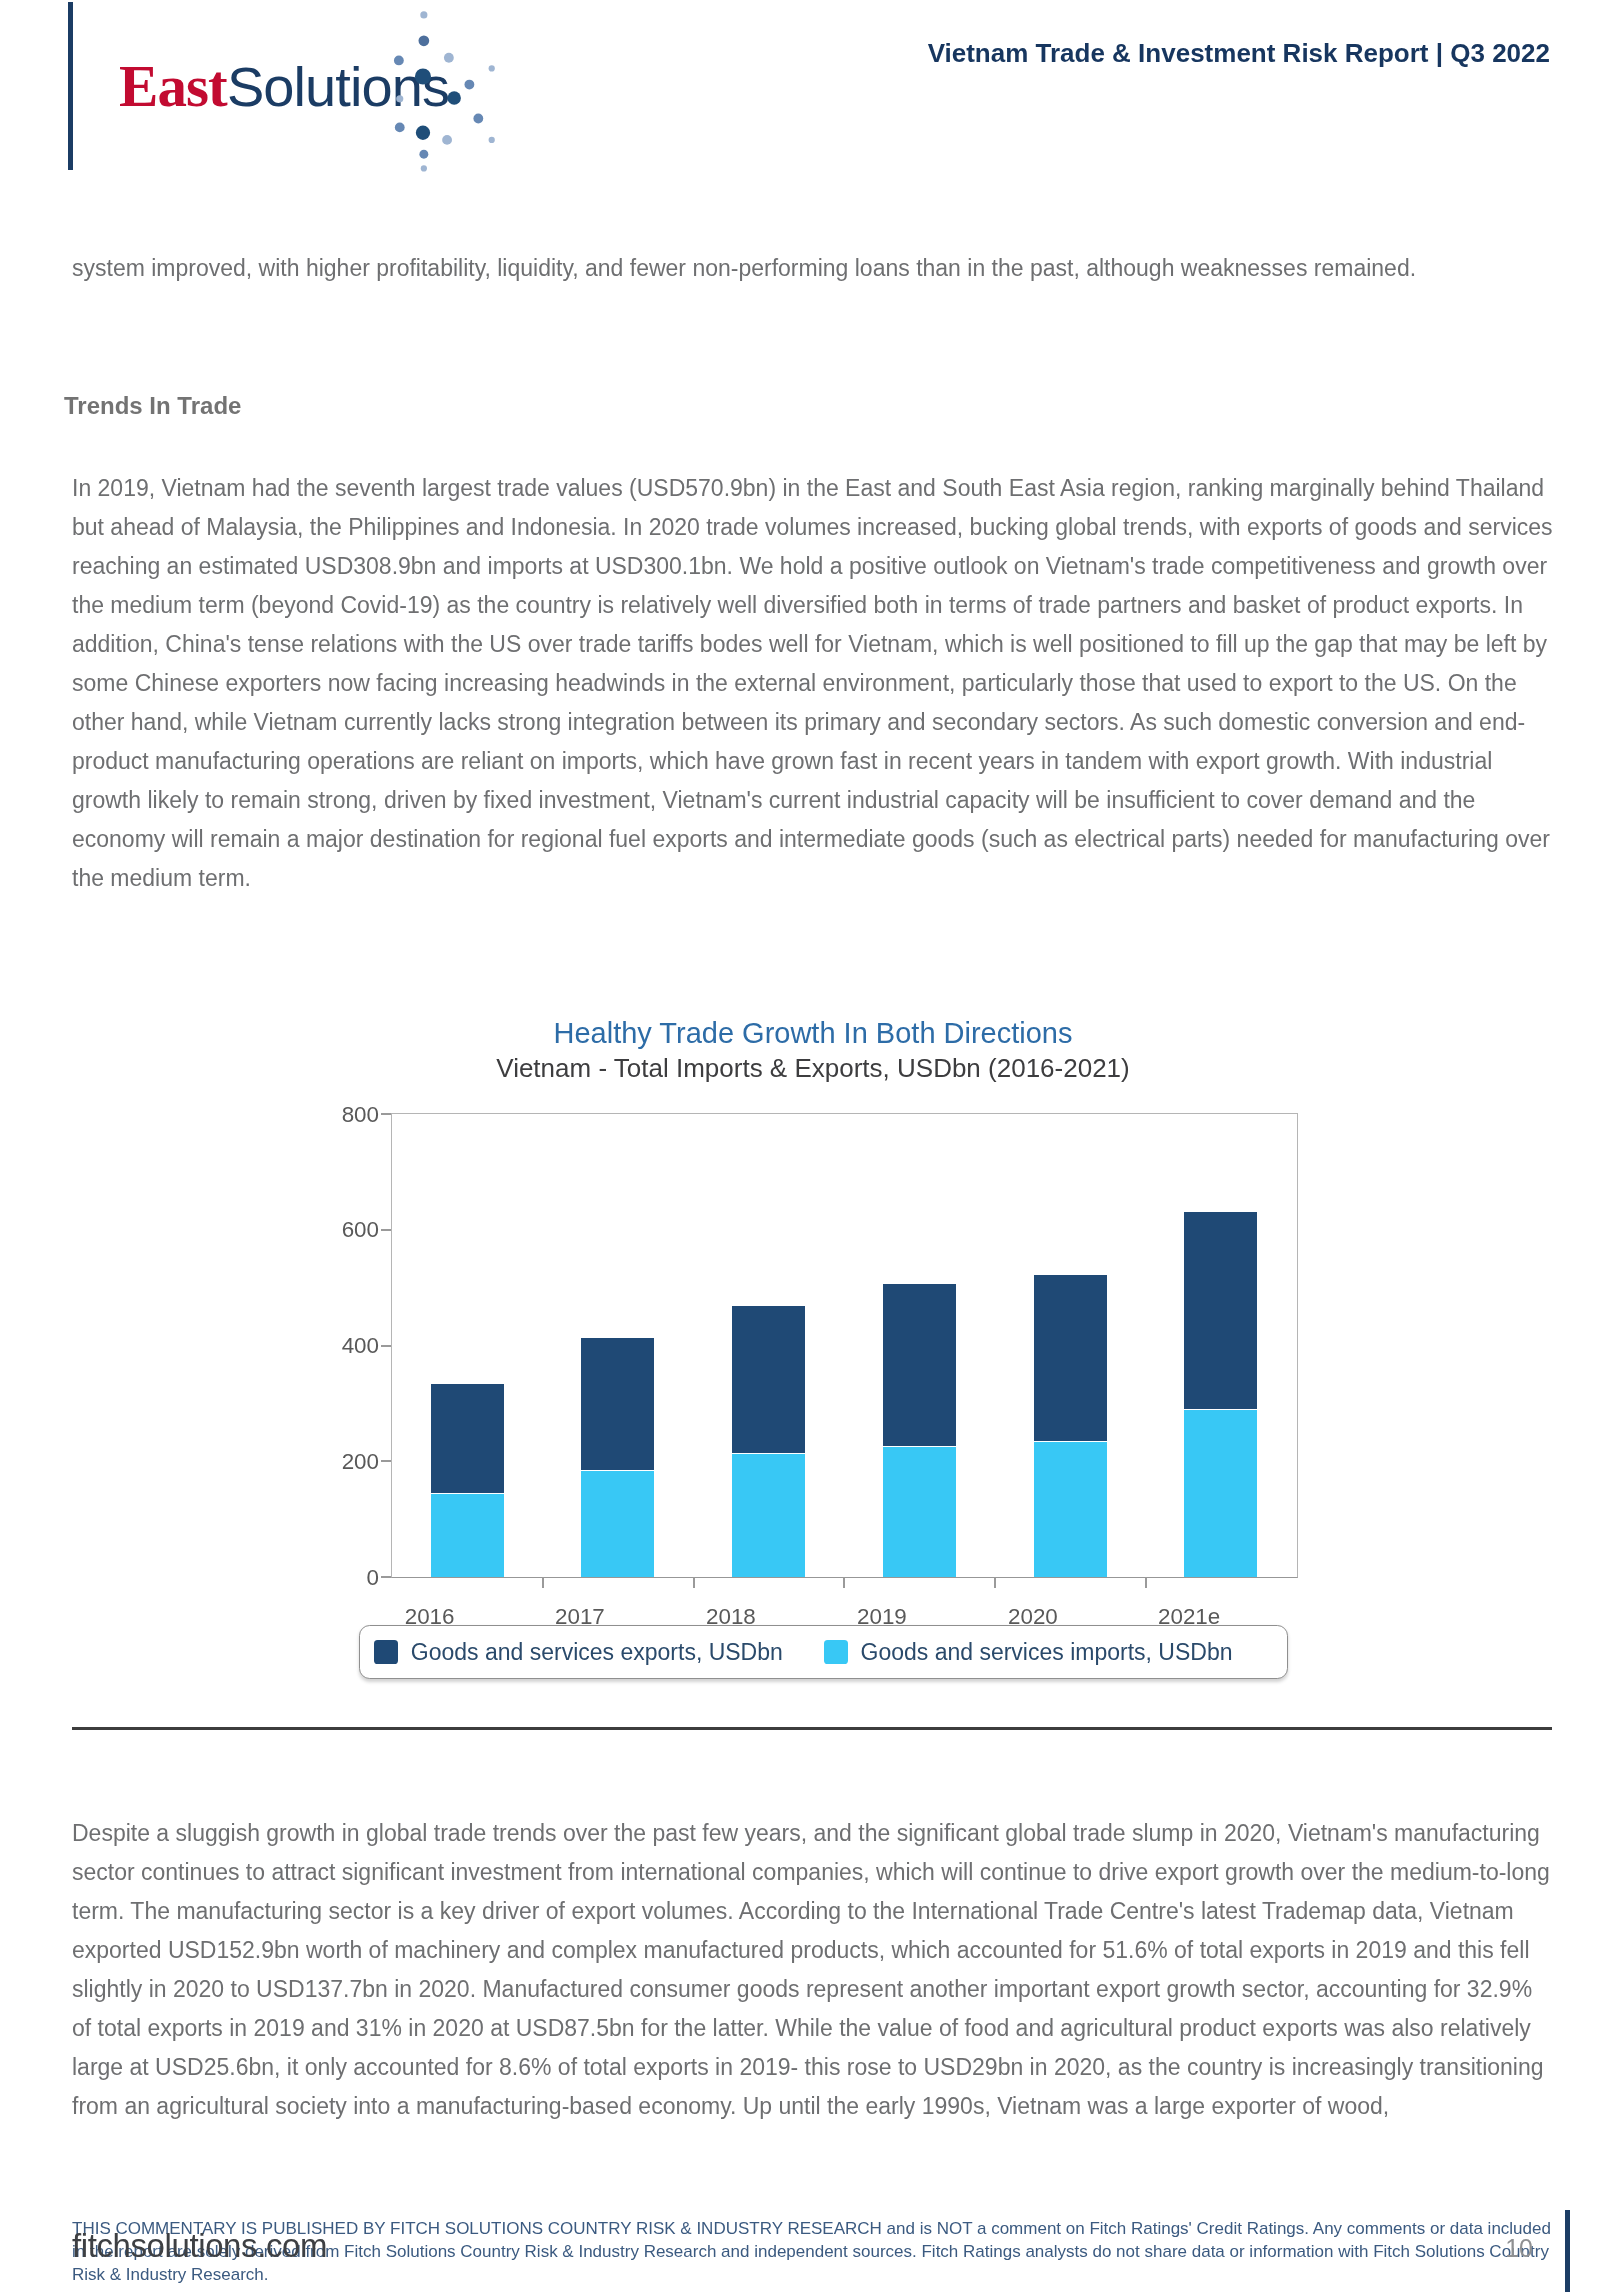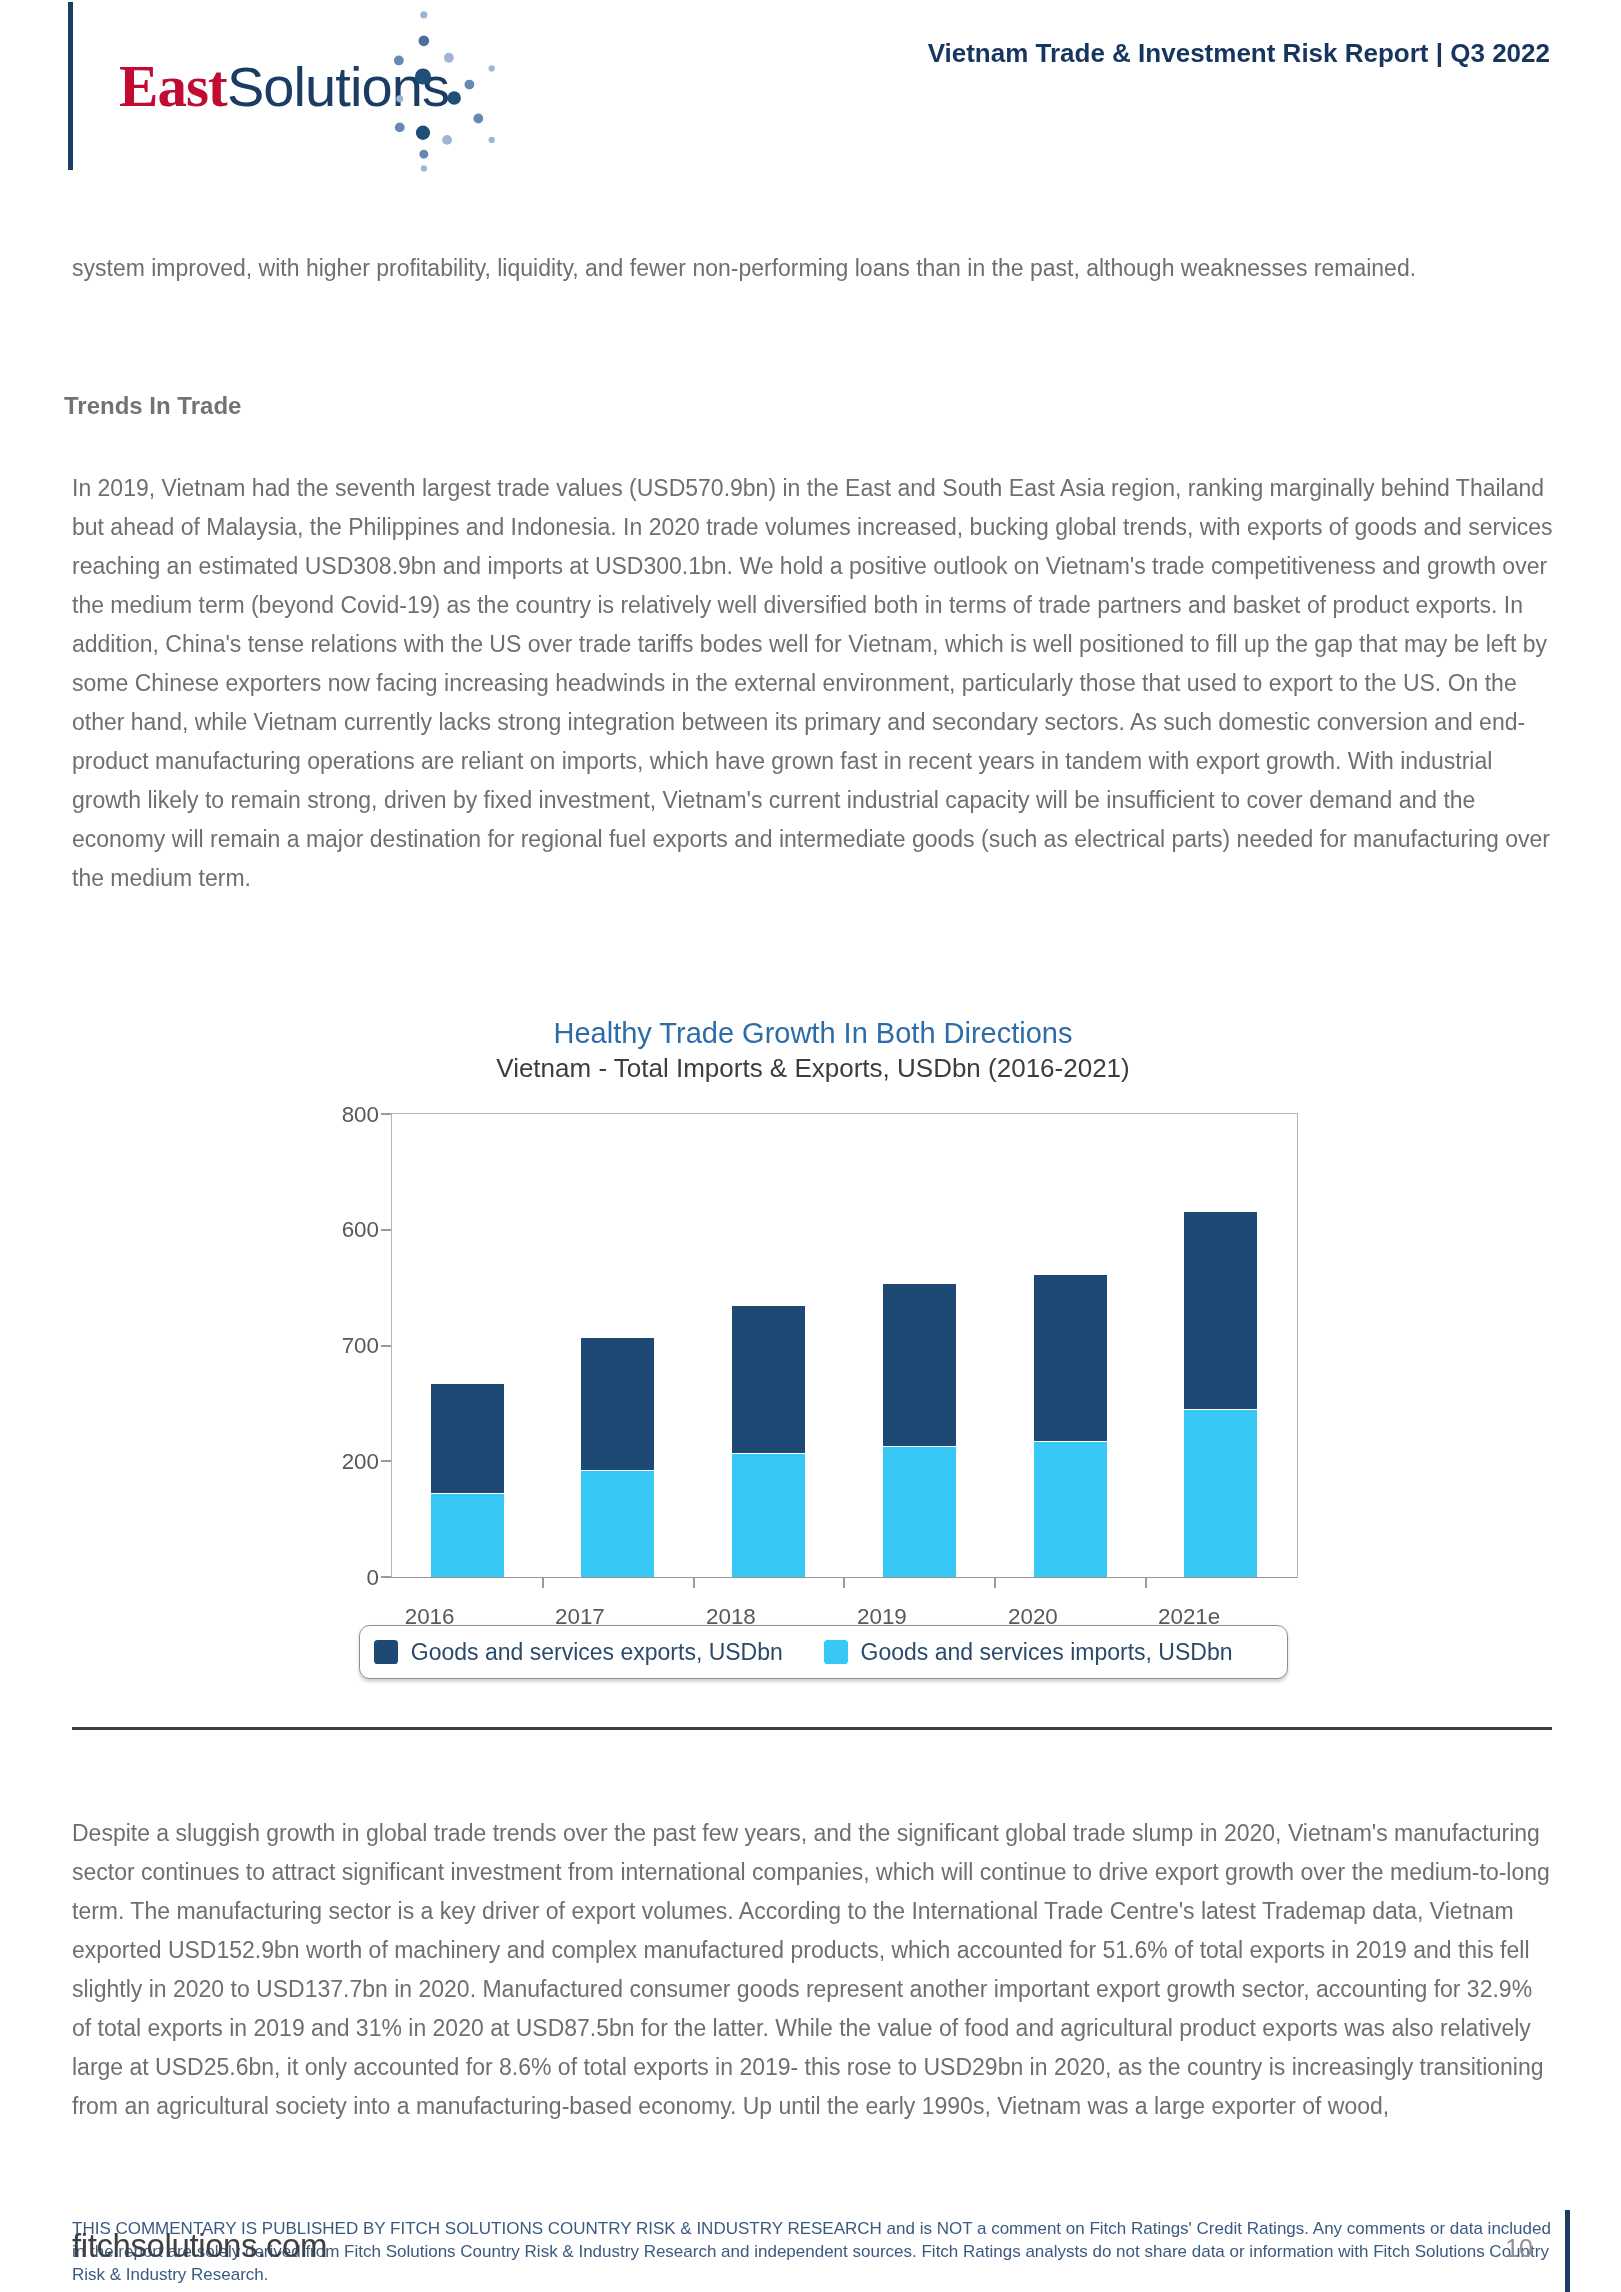--- a/index.html
+++ b/index.html
@@ -119,21 +119,21 @@
 
   <div class="body-par" style="top:469px;">In 2019, Vietnam had the seventh largest trade values (USD570.9bn) in the East and South East Asia region, ranking marginally behind Thailand but ahead of Malaysia, the Philippines and Indonesia. In 2020 trade volumes increased, bucking global trends, with exports of goods and services reaching an estimated USD308.9bn and imports at USD300.1bn. We hold a positive outlook on Vietnam's trade competitiveness and growth over the medium term (beyond Covid-19) as the country is relatively well diversified both in terms of trade partners and basket of product exports. In addition, China's tense relations with the US over trade tariffs bodes well for Vietnam, which is well positioned to fill up the gap that may be left by some Chinese exporters now facing increasing headwinds in the external environment, particularly those that used to export to the US. On the other hand, while Vietnam currently lacks strong integration between its primary and secondary sectors. As such domestic conversion and end-product manufacturing operations are reliant on imports, which have grown fast in recent years in tandem with export growth. With industrial growth likely to remain strong, driven by fixed investment, Vietnam's current industrial capacity will be insufficient to cover demand and the economy will remain a major destination for regional fuel exports and intermediate goods (such as electrical parts) needed for manufacturing over the medium term.</div>
 
   <div class="chart-title">Healthy Trade Growth In Both Directions</div>
   <div class="chart-subtitle">Vietnam - Total Imports &amp; Exports, USDbn (2016-2021)</div>
   <div id="chart-plot">
       <div class="y-label" style="left: -85px; top: 450px;">0</div>
       <div class="y-tick" style="left: -10.7px; top: 462px;"></div>
       <div class="y-label" style="left: -85px; top: 334px;">200</div>
       <div class="y-tick" style="left: -10.7px; top: 346px;"></div>
-      <div class="y-label" style="left: -85px; top: 218px;">700</div>
+      <div class="y-label" style="left: -85px; top: 218px;">400</div>
       <div class="y-tick" style="left: -10.7px; top: 231px;"></div>
       <div class="y-label" style="left: -85px; top: 102px;">600</div>
       <div class="y-tick" style="left: -10.7px; top: 115px;"></div>
       <div class="y-label" style="left: -85px; top: -13.4px;">800</div>
       <div class="y-tick" style="left: -10.7px; top: -0.9px;"></div>
       <div class="bar-seg" style="left: 39px; bottom: 0px; width: 73px; height: 83px; background: rgb(56, 200, 245);"></div>
       <div class="bar-seg" style="left: 39px; bottom: 83px; width: 73px; height: 110px; background: rgb(31, 73, 117); border-bottom: 1.8px solid rgb(255, 255, 255); box-sizing: border-box;"></div>
       <div class="x-label" style="left: 12.7px; top: 490px;">2016</div>
       <div class="bar-seg" style="left: 189px; bottom: 0px; width: 73px; height: 106px; background: rgb(56, 200, 245);"></div>
       <div class="bar-seg" style="left: 189px; bottom: 106px; width: 73px; height: 133px; background: rgb(31, 73, 117); border-bottom: 1.8px solid rgb(255, 255, 255); box-sizing: border-box;"></div>

